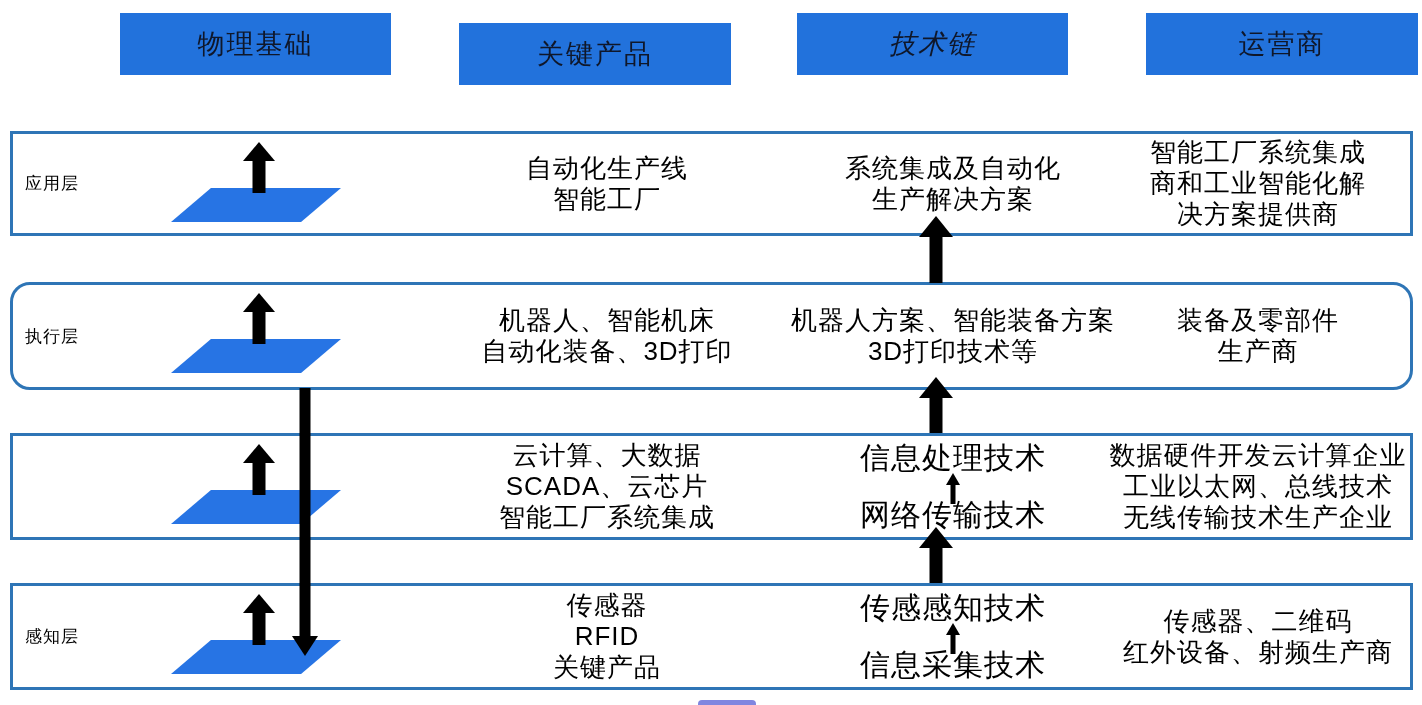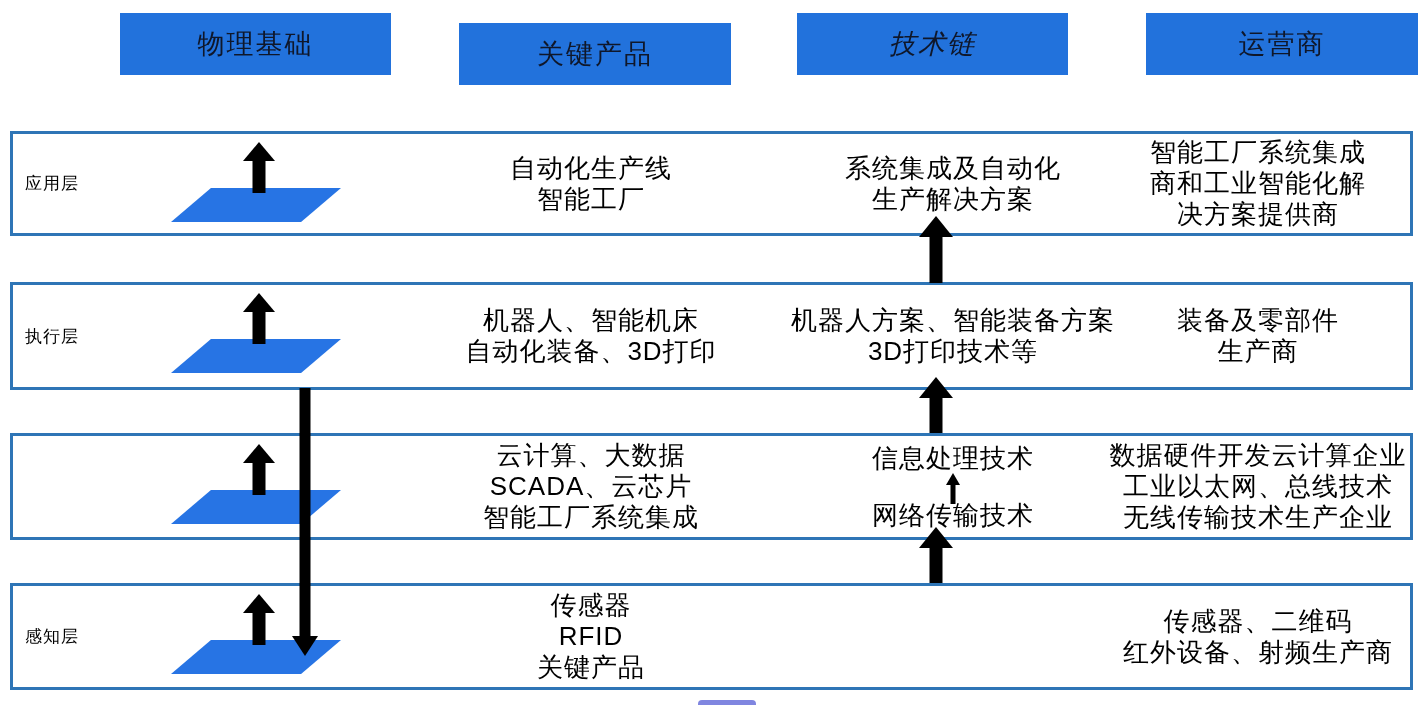--- a/index.html
+++ b/index.html
@@ -34,21 +34,21 @@
   
   .row {
     position: absolute;
     left: 10px;
     width: 1403px;
     border: 3px solid #2E75B6;
     background: #ffffff;
     box-sizing: border-box;
   }
   .row1 { top: 131px; height: 105px; }
-  .row2 { top: 282px; height: 108px; }
+  .row2 { top: 282px; height: 108px; border-radius: 20px; }
   .row3 { top: 433px; height: 107px; }
   .row4 { top: 583px; height: 107px; }
 
   .row-label {
     position: absolute;
     left: 12px;
     top: 0; bottom: 0;
     display: flex;
     align-items: center;
     font-size: 17px;
@@ -62,29 +62,29 @@
     display: flex;
     flex-direction: column;
     align-items: center;
     justify-content: center;
     text-align: center;
     font-size: 26px;
     line-height: 31px;
     letter-spacing: 1px;
     white-space: pre-line;
   }
-  .cell-products  { left: 338px;  width: 480px; }
+  .cell-products  { left: 354px;  width: 480px; }
   .cell-tech      { left: 730px;  width: 420px; }
   .cell-operators { left: 1075px; width: 340px; }
 
   
   .tech-stack { position: absolute; left: 730px; width: 420px; top: 0; bottom: 0; }
   .tech-stack .t-top, .tech-stack .t-bottom {
     position: absolute; left: 0; width: 100%;
-    text-align: center; font-size: 26px; line-height: 30px; letter-spacing: 1px;
+    text-align: center; font-size: 30px; line-height: 30px; letter-spacing: 1px;
     white-space: nowrap;
   }
   .tech-stack .t-top    { top: 7px; }
   .tech-stack .t-bottom { bottom: 7px; }
 
   
   .platform-icon { position: absolute; left: 158px; top: 8px; width: 170px; height: 84px; }
   .platform-slab {
     position: absolute; left: 0; top: 46px; width: 170px; height: 34px;
     background: #2774E4;
@@ -243,20 +243,28 @@
     <div class="platform-icon">
       <div class="platform-slab"></div>
       <div class="icon-arrow">
           <div class="head"></div>
           <div class="shaft"></div>
         </div>
     </div>
     <div class="cell cell-products">传感器
 RFID
 关键产品</div>
+    <div class="tech-stack">
+      <div class="t-top">传感感知技术</div>
+      <div class="thin-arrow-up">
+          <div class="head"></div>
+          <div class="shaft"></div>
+        </div>
+      <div class="t-bottom">信息采集技术</div>
+    </div>
     <div class="cell cell-operators">传感器、二维码
 红外设备、射频生产商</div>
   </div>
 
   <div class="big-arrow-up ba-a">
       <div class="head"></div>
       <div class="shaft"></div>
     </div>
   <div class="big-arrow-up ba-b">
       <div class="head"></div>

